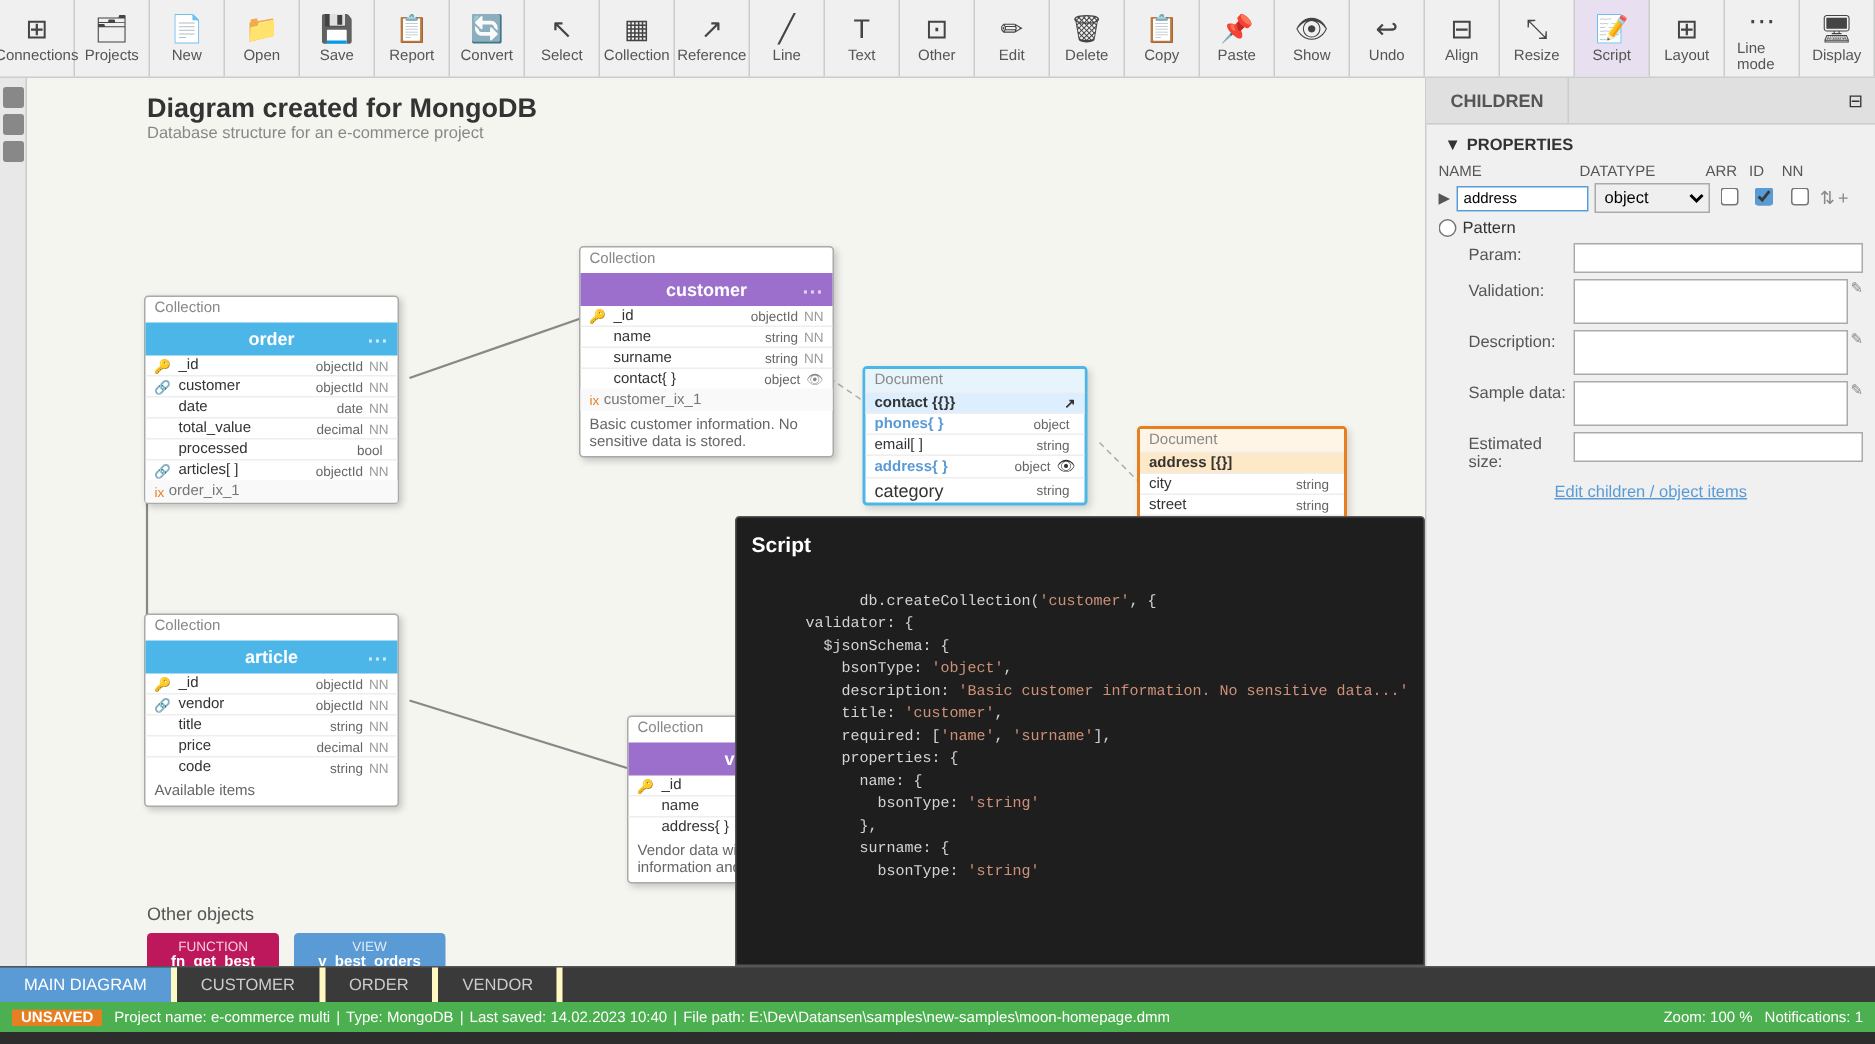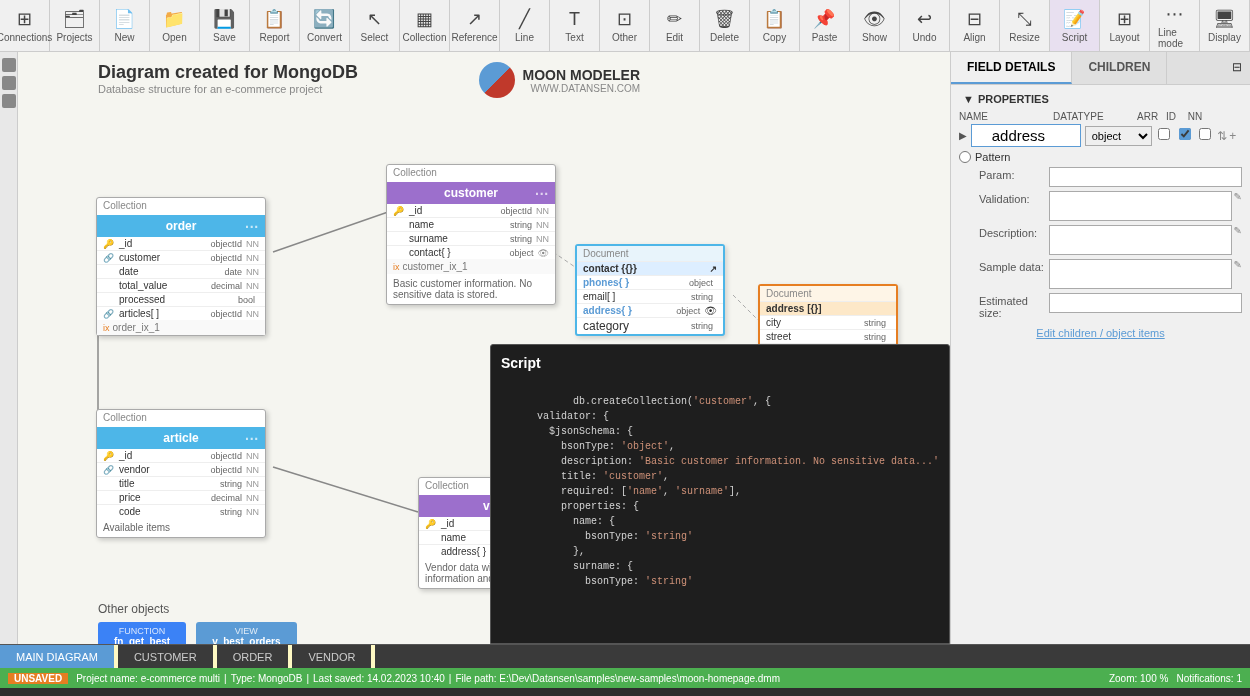--- a/index.html
+++ b/index.html
@@ -83,21 +83,21 @@
     .header-customer { background: #9c6fcc; }
     .header-article { background: #4db6e8; }
     .header-vendor { background: #9c6fcc; }
 
     
     .document-box { position: absolute; background: white; border: 2px solid #4db6e8; border-radius: 3px; min-width: 120px; box-shadow: 2px 2px 5px rgba(0,0,0,0.15); }
     .document-header { font-size: 10px; color: #888; padding: 2px 6px; border-bottom: 1px solid #eee; }
 
     .other-objects { position: absolute; }
     .other-title { font-size: 12px; color: #555; margin-bottom: 6px; }
-    .other-btn { background: #3b82f6; color: white; padding: 4px 16px; border-radius: 3px; font-size: 10px; text-align: center; cursor: pointer; margin-bottom: 4px; min-width: 80px; }
+    .other-btn { background: #be185d; color: white; padding: 4px 16px; border-radius: 3px; font-size: 10px; text-align: center; cursor: pointer; margin-bottom: 4px; min-width: 80px; }
     .other-btn .btn-type { font-size: 9px; opacity: 0.8; }
     .other-btn .btn-name { font-weight: bold; }
 
     .logo-area { position: absolute; right: 20px; top: 10px; display: flex; align-items: center; gap: 8px; }
     .logo-circle { width: 36px; height: 36px; background: linear-gradient(135deg, #5b9bd5 50%, #c0392b 50%); border-radius: 50%; }
     .logo-text { text-align: right; }
     .logo-name { font-size: 14px; font-weight: bold; color: #333; }
     .logo-url { font-size: 10px; color: #888; }
 
     .diagram-title { position: absolute; left: 80px; top: 10px; }
@@ -256,27 +256,20 @@
       <line x1="715" y1="243" x2="740" y2="268" stroke="#aaa" stroke-width="1" stroke-dasharray="4,3"></line>
 
       <line x1="555" y1="497" x2="577" y2="497" stroke="#aaa" stroke-width="1" stroke-dasharray="4,3"></line>
     </svg>
 
     <div class="diagram-title">
       <div class="diagram-main-title">Diagram created for MongoDB</div>
       <div class="diagram-subtitle">Database structure for an e-commerce project</div>
     </div>
 
-    <div class="logo-area" style="right:310px;">
-      <div class="logo-circle"></div>
-      <div class="logo-text">
-        <div class="logo-name">MOON MODELER</div>
-        <div class="logo-url">WWW.DATANSEN.COM</div>
-      </div>
-    </div>
 
     <div class="collection-box" style="left:78px;top:145px;min-width:170px;">
       <div class="collection-label" style="padding:2px 6px;font-size:10px;color:#888;">Collection</div>
       <div class="collection-header header-order">
         <span>order</span>
         <span class="dots">···</span>
       </div>
       <div class="field-list">
         <div class="field-item">
           <span class="field-key-icon icon-key">🔑</span>
@@ -556,21 +549,20 @@
 
 
       </div>
     </div>
 
   </div>
 
   <div class="right-panel">
 
     <div class="panel-tabs">
-      <div class="panel-tab active">FIELD DETAILS</div>
       <div class="panel-tab">CHILDREN</div>
       <div class="panel-collapse">⊟</div>
     </div>
 
     <div class="properties-section">
       <div class="section-header">
         <span>▼</span>
         <span>PROPERTIES</span>
       </div>
 
@@ -578,21 +570,21 @@
         <div class="col-name">NAME</div>
         <div class="col-datatype">DATATYPE</div>
         <div class="col-arr">ARR</div>
         <div class="col-id">ID</div>
         <div class="col-nn">NN</div>
         <div class="col-actions"></div>
       </div>
 
       <div style="display:flex;gap:4px;align-items:center;margin-bottom:4px;">
         <span style="font-size:10px;color:#555;cursor:pointer;">▶</span>
-        <input type="text" value="address" class="col-name" style="border: 1px solid rgb(91, 155, 213); padding: 2px 20px; font-size: 15px; width: 110px;">
+        <input type="text" value="address" class="col-name" style="border: 1px solid rgb(91, 155, 213); padding: 2px 4px; font-size: 10px; width: 88px;">
         <select class="col-datatype" style="border:1px solid #aaa;padding:2px;font-size:11px;width:80px;">
           <option>object</option>
         </select>
         <div class="col-arr" style="text-align:center;">
           <input type="checkbox" style="width: 12px; height: 12px;">
         </div>
         <div class="col-id" style="text-align:center;">
           <input type="checkbox" checked="" style="width: 12px; height: 12px; accent-color: rgb(91, 155, 213);">
         </div>
         <div class="col-nn" style="text-align:center;">

